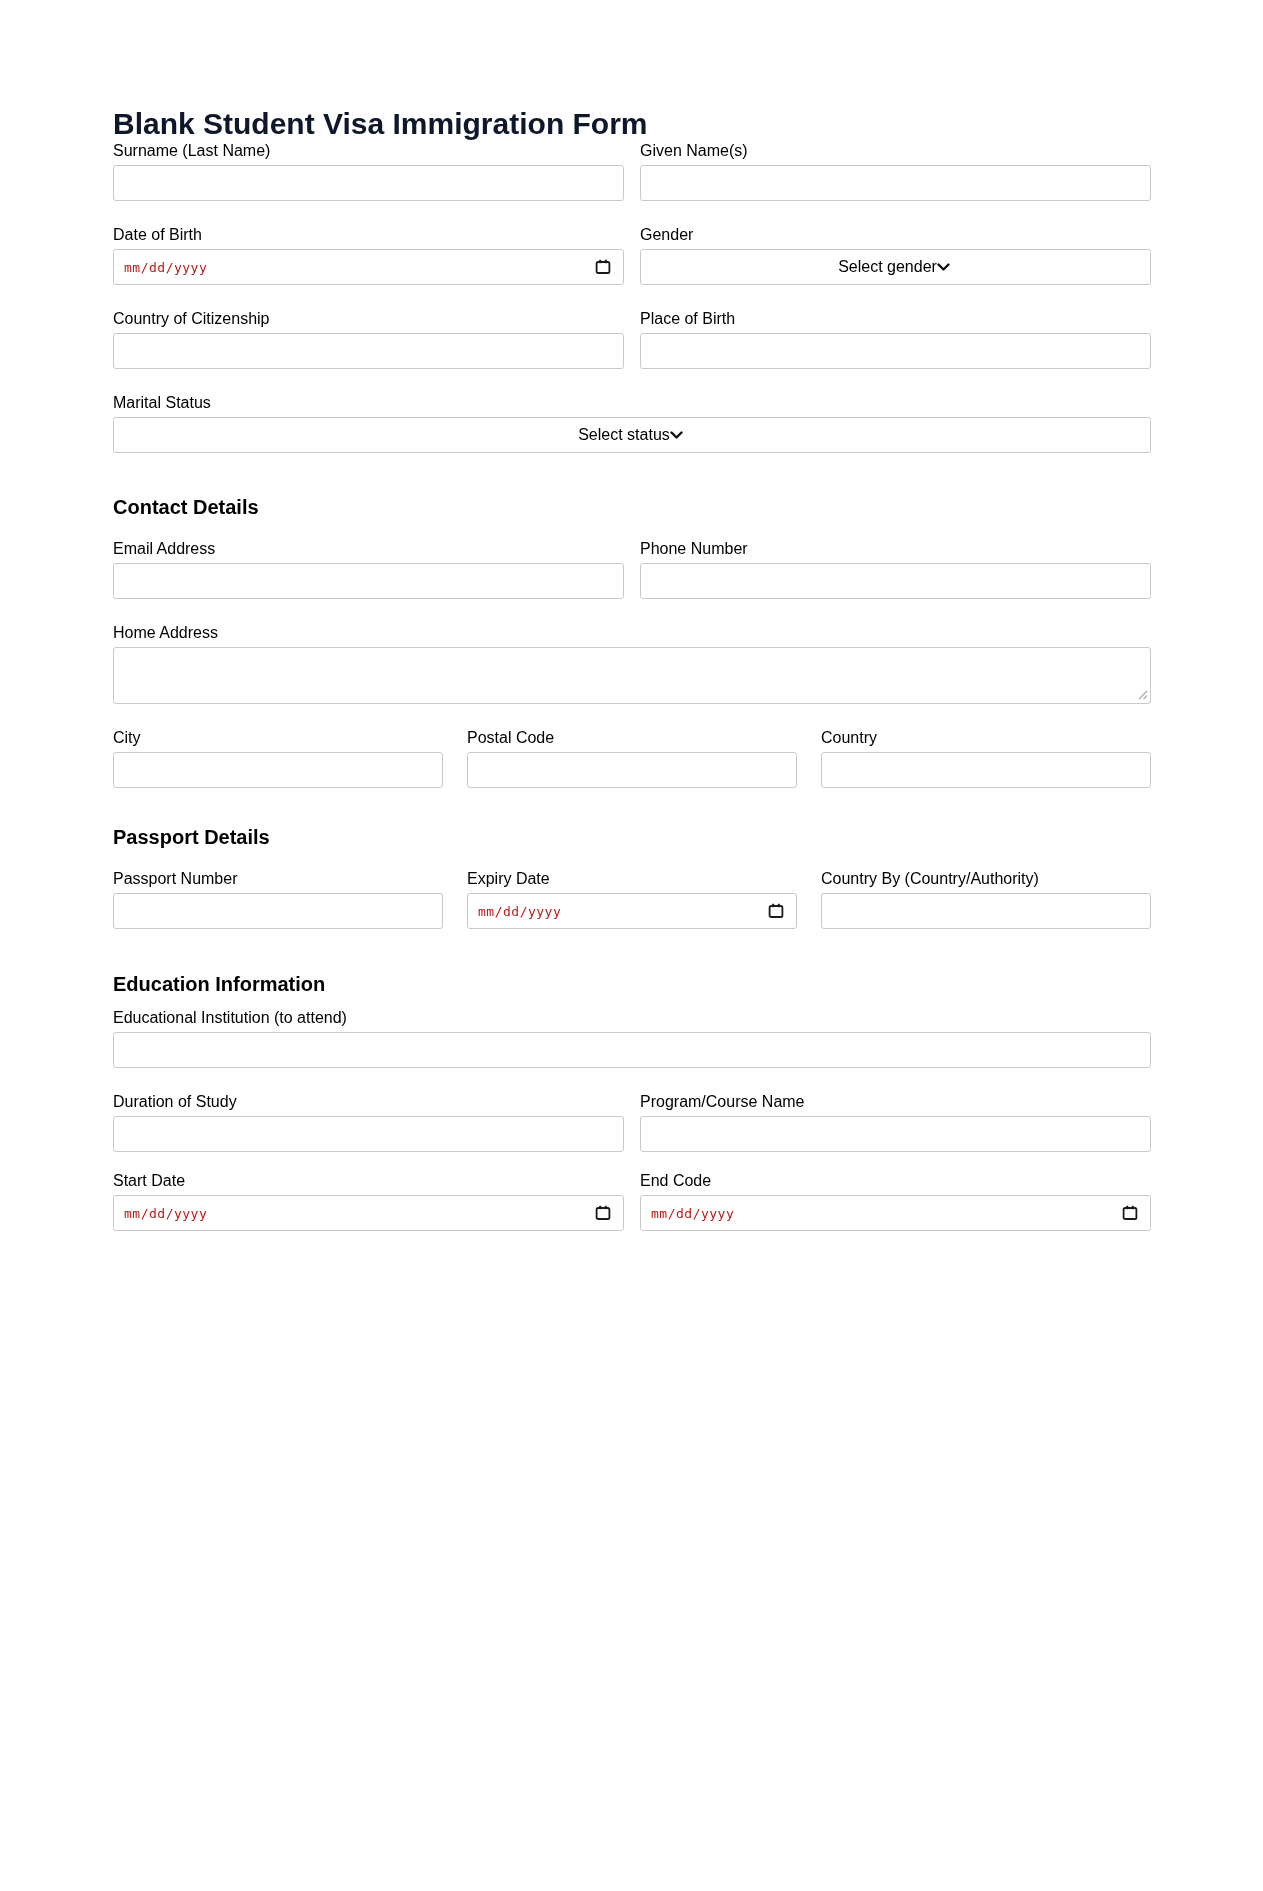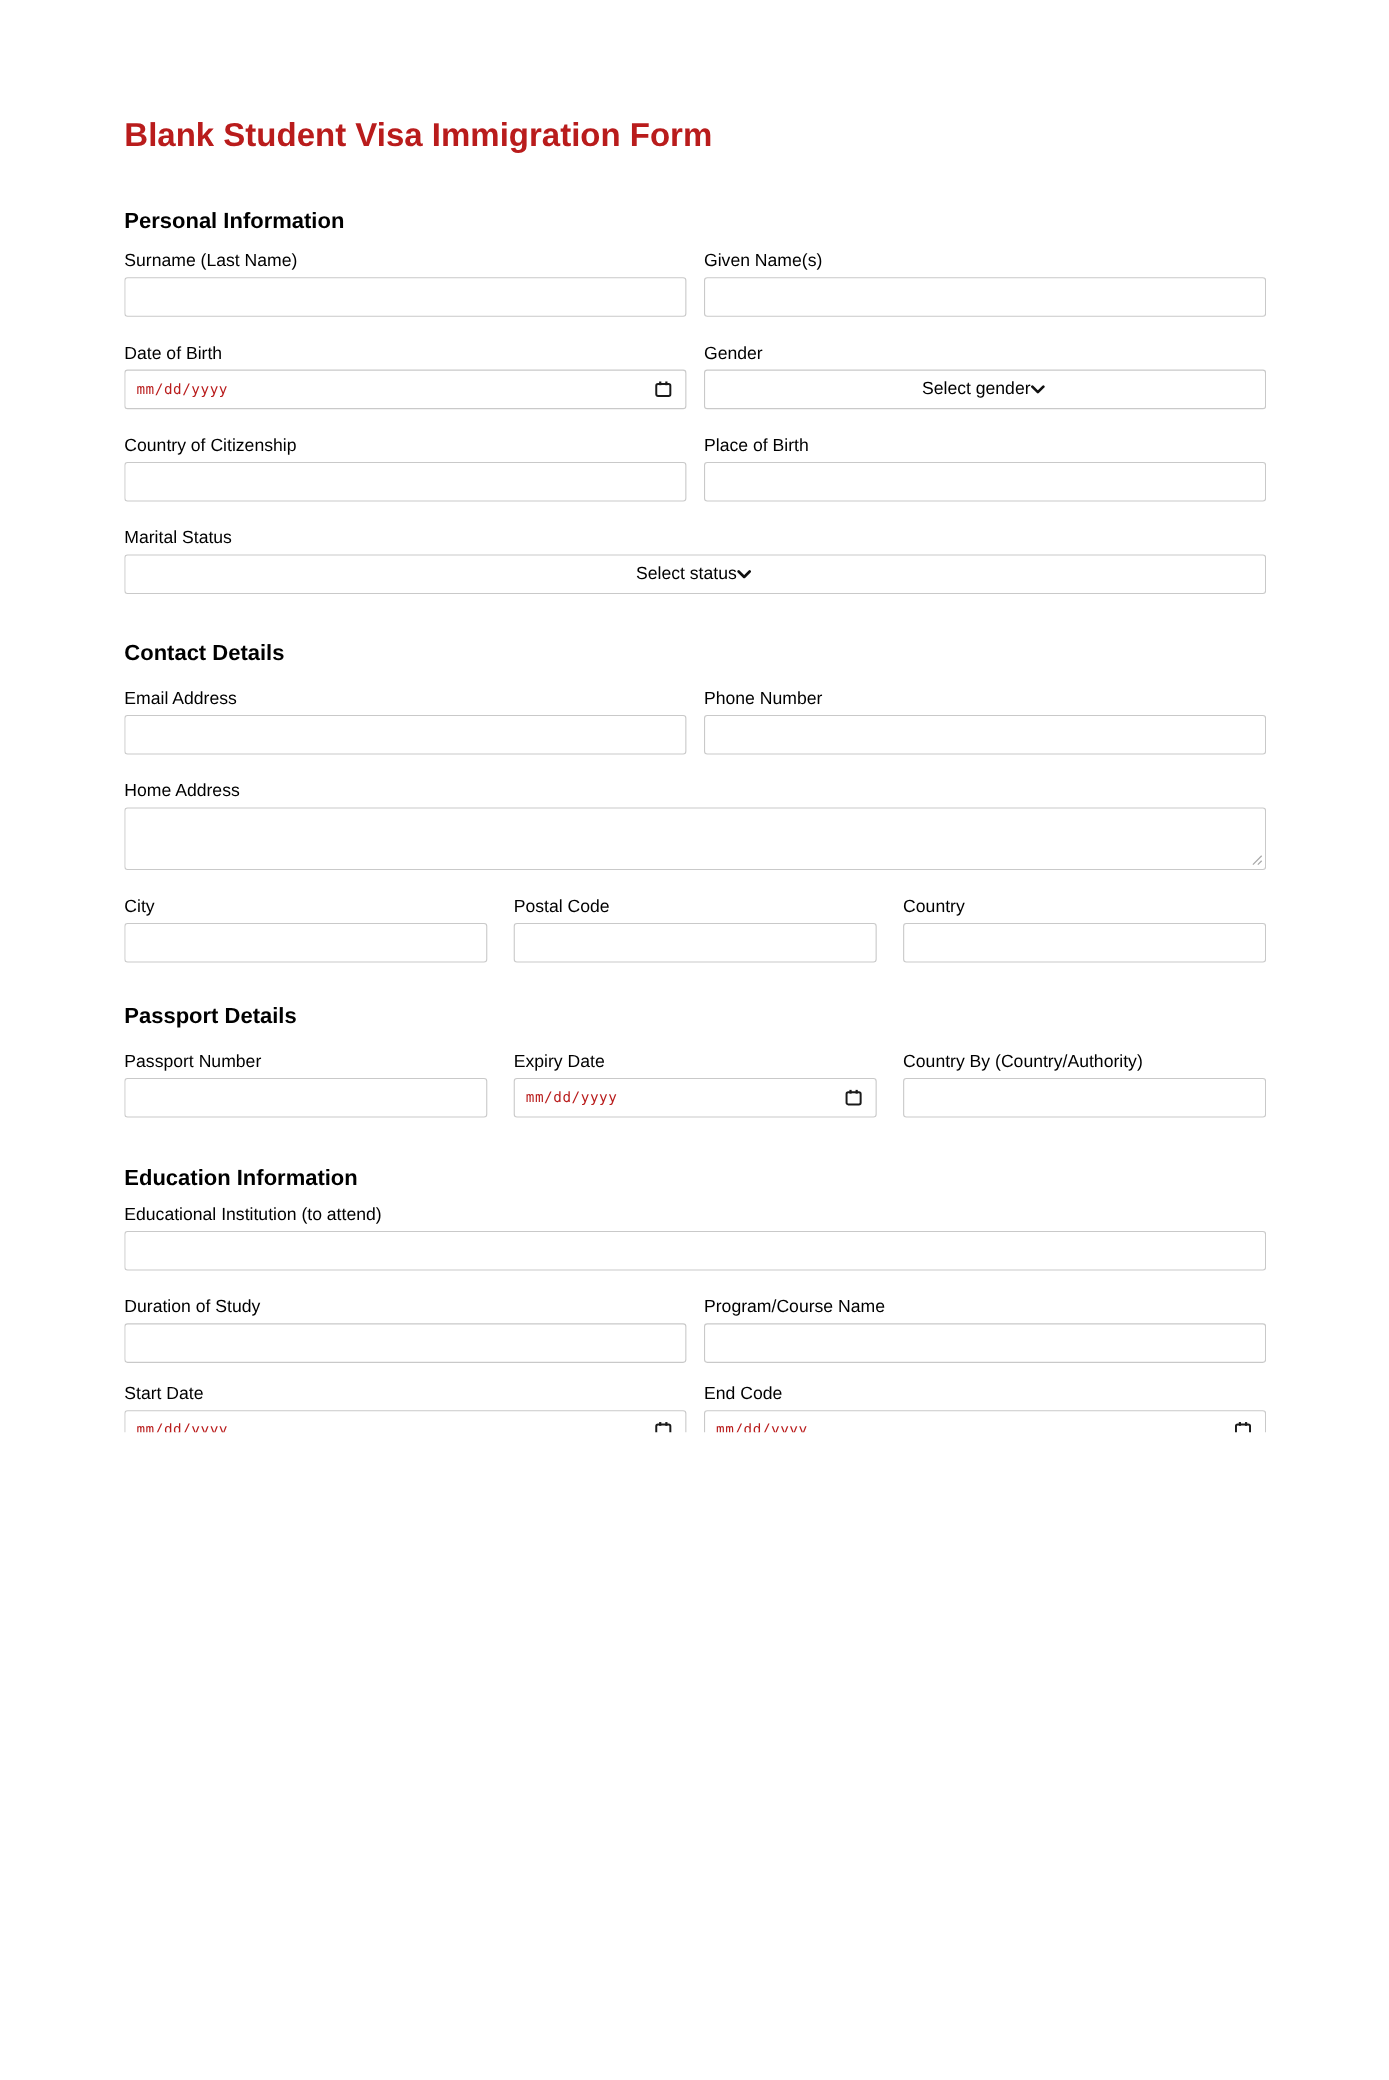--- a/index.html
+++ b/index.html
@@ -19,21 +19,21 @@
     width: 1038px;
     height: 1302px;
     overflow: hidden;
   }
   h1.form-title {
     margin: 0;
     padding-top: 107px;
     font-size: 30px;
     line-height: 34px;
     font-weight: bold;
-    color: #b91c1c;
+    color: #0f172a;
   }
   h2.section-heading {
     margin: 0;
     font-size: 20px;
     line-height: 23px;
     font-weight: bold;
     color: #000000;
   }
   h2.personal   { margin-top: 49px; margin-bottom: 15px; }
   h2.contact    { margin-top: 43px; margin-bottom: 20px; }
@@ -106,21 +106,20 @@
   .icon { display: inline-flex; flex: 0 0 auto; }
 </style>
 </head>
 <body>
 
 <div class="page">
   <div class="content">
 
     <h1 class="form-title">Blank Student Visa Immigration Form</h1>
 
-    <h2 class="section-heading personal">Personal Information</h2>
 
     <div class="row">
       <div class="field">
         <label>Surname (Last Name)</label>
         <input type="text" class="control" style="">
       </div>
       <div class="field">
         <label>Given Name(s)</label>
         <input type="text" class="control" style="">
       </div>

